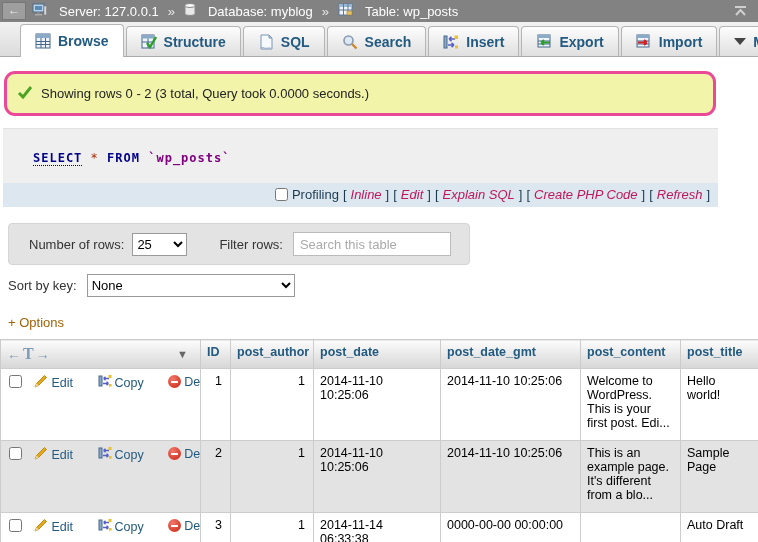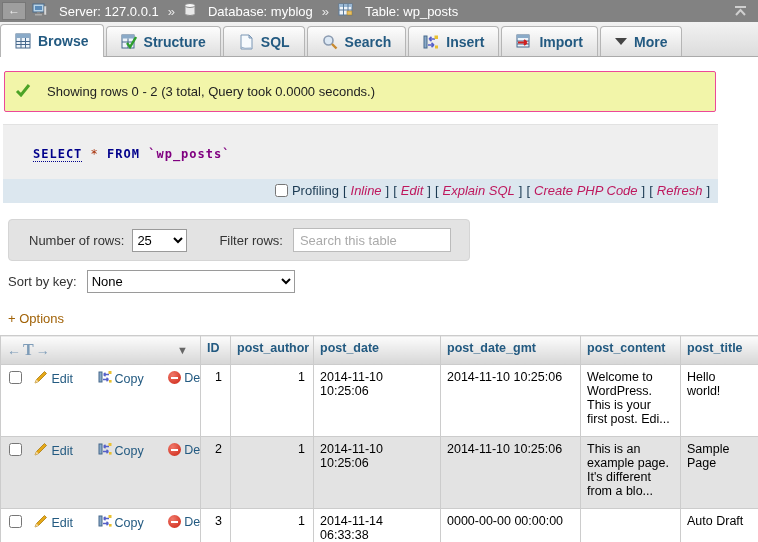--- a/index.html
+++ b/index.html
@@ -13,33 +13,33 @@
   .back-btn { width:24px; height:18px; margin:0 6px 0 2px; background:#9e9e9e; border:1px solid #777;
               color:#efefef; font-size:12px; line-height:15px; text-align:center; cursor:pointer; }
   .crumb { display:flex; align-items:center; gap:5px; }
   .crumb .sep { margin:0 4px; color:#e8e8e8; }
   .crumb-item { display:flex; align-items:center; gap:12px; cursor:pointer; }
   .topbar .spacer { flex:1; }
   .collapse-btn { margin-right:10px; cursor:pointer; display:flex; align-items:center; }
 
   
   .tabbar { height:35px; background:linear-gradient(#f2f2f2,#dcdcdc); border-bottom:1px solid #aaa;
-            display:flex; align-items:flex-end; padding-left:0; }
+            display:flex; align-items:flex-end; padding-left:20px; }
   .tab { display:flex; align-items:center; gap:7px; height:30px; padding:0 14px;
          border:1px solid #b5b5b5; border-bottom:none; border-radius:4px 4px 0 0;
          background:linear-gradient(#fdfdfd,#dfdfdf); margin-right:2px;
          color:#235a81; font-weight:bold; font-size:14px; cursor:pointer; }
   .tab.active { background:#fff; height:33px; position:relative; top:1px; }
   .tab .icon16 { width:16px; height:16px; display:inline-block; }
   .chevron-down { width:0; height:0; border-left:6px solid transparent; border-right:6px solid transparent;
                   border-top:7px solid #444; display:inline-block; }
 
   
-  .success-box { margin:14px 4px 0 4px; width:712px; background:#f2f5a9; border:1px solid #ec4899;
-                 border-radius:2px; padding:11px 10px; display:flex; align-items:center; gap:16px;
+  .success-box { margin:14px 4px 0 4px; width:712px; background:#f2f5a9; border:3px solid #ec4899;
+                 border-radius:11px; padding:11px 10px; display:flex; align-items:center; gap:8px;
                  font-size:13px; color:#222; }
 
   
   .query-section { margin:12px 0 0 3px; width:715px; border-top:1px solid #e2e2e2; }
   .sql-area { background:#efefef; padding:22px 21px 18px 30px;
               font-family:"DejaVu Sans Mono", monospace; font-size:12px; letter-spacing:1px; }
   .kw { color:#00008b; font-weight:bold; }
   .kw-select { border-bottom:1px dotted #00008b; }
   .sql-star { color:#a52a00; }
   .sql-ident { color:#800080; font-weight:bold; }
@@ -199,20 +199,32 @@
             <path d="M5 11 H11 M11 11 l-2.5 -2.2 M11 11 l-2.5 2.2" fill="none" stroke="#5560c8" stroke-width="1.6"></path>
             <rect x="11.5" y="1.5" width="3.5" height="3.5" fill="#e8c030"></rect>
             <rect x="12" y="11.5" width="3" height="3" fill="#e8c030"></rect>
           </svg>
       </span>
       <span>Insert</span>
     </div>
     <div class="tab">
       <span class="icon16">
         <svg width="16" height="16" viewBox="0 0 16 16">
+            <rect x="2" y="1" width="12" height="12" fill="#eef4fa" stroke="#46688c"></rect>
+            <rect x="2" y="1" width="12" height="3" fill="#8aaac8"></rect>
+            <line x1="2" y1="7" x2="14" y2="7" stroke="#46688c"></line>
+            <line x1="2" y1="10" x2="14" y2="10" stroke="#46688c"></line>
+            <path d="M14 8.5 H5 M5 8.5 l3 -2.6 M5 8.5 l3 2.6" fill="none" stroke="#2d9e2d" stroke-width="2"></path>
+          </svg>
+      </span>
+      <span>Export</span>
+    </div>
+    <div class="tab">
+      <span class="icon16">
+        <svg width="16" height="16" viewBox="0 0 16 16">
             <rect x="1" y="1" width="12" height="12" fill="#eef4fa" stroke="#46688c"></rect>
             <rect x="1" y="1" width="12" height="3" fill="#8aaac8"></rect>
             <line x1="1" y1="7" x2="13" y2="7" stroke="#46688c"></line>
             <line x1="1" y1="10" x2="13" y2="10" stroke="#46688c"></line>
             <path d="M2 8.5 H11 M11 8.5 l-3 -2.6 M11 8.5 l-3 2.6" fill="none" stroke="#d02020" stroke-width="2"></path>
           </svg>
       </span>
       <span>Import</span>
     </div>
     <div class="tab">

